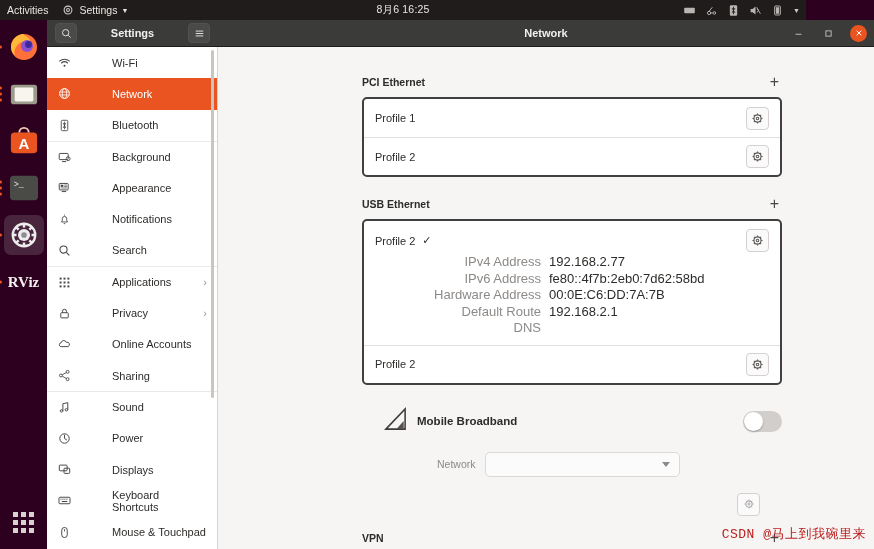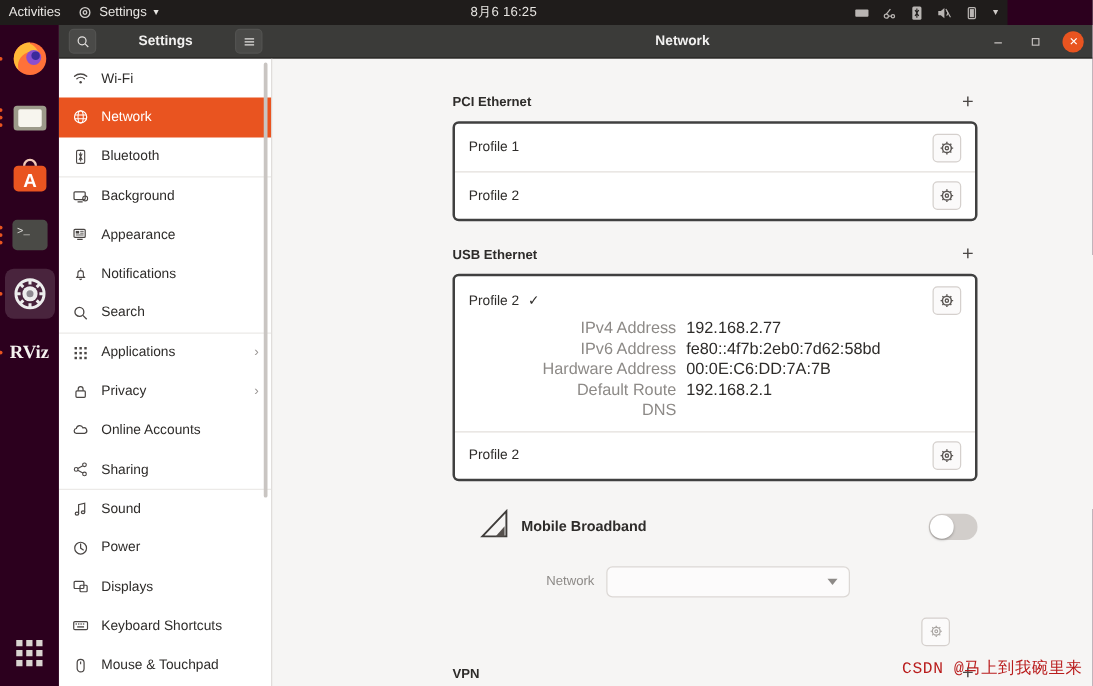--- a/index.html
+++ b/index.html
@@ -102,21 +102,21 @@
     height: 31.3px; display: flex; align-items: center; gap: 10px;
     padding: 0 10px; font-size: 11px; color: #2e2c2a; cursor: pointer;
     position: relative;
   }
   .nav-item.sep { border-top: 1px solid #eceae8; }
   .nav-item.selected { background: #e95420; color: #ffffff; }
   .nav-ico {
     width: 14px; height: 14px; flex: 0 0 14px;
     display: flex; align-items: center; justify-content: center;
   }
-  .nav-label { flex: 1; }
+  .nav-label { flex: 1; margin-left: 31px; }
   .nav-chev { font-size: 11px; color: #9a9694; }
   #sb-scroll {
     position: absolute; right: 3px; top: 3px; width: 3px; height: 348px;
     background: #c9c5c2; border-radius: 2px; cursor: pointer; z-index: 5;
   }
   
   #content {
     position: absolute; top: 27px; left: 171px; right: 0; bottom: 0;
     background: #f6f5f4; overflow: hidden;
   }

